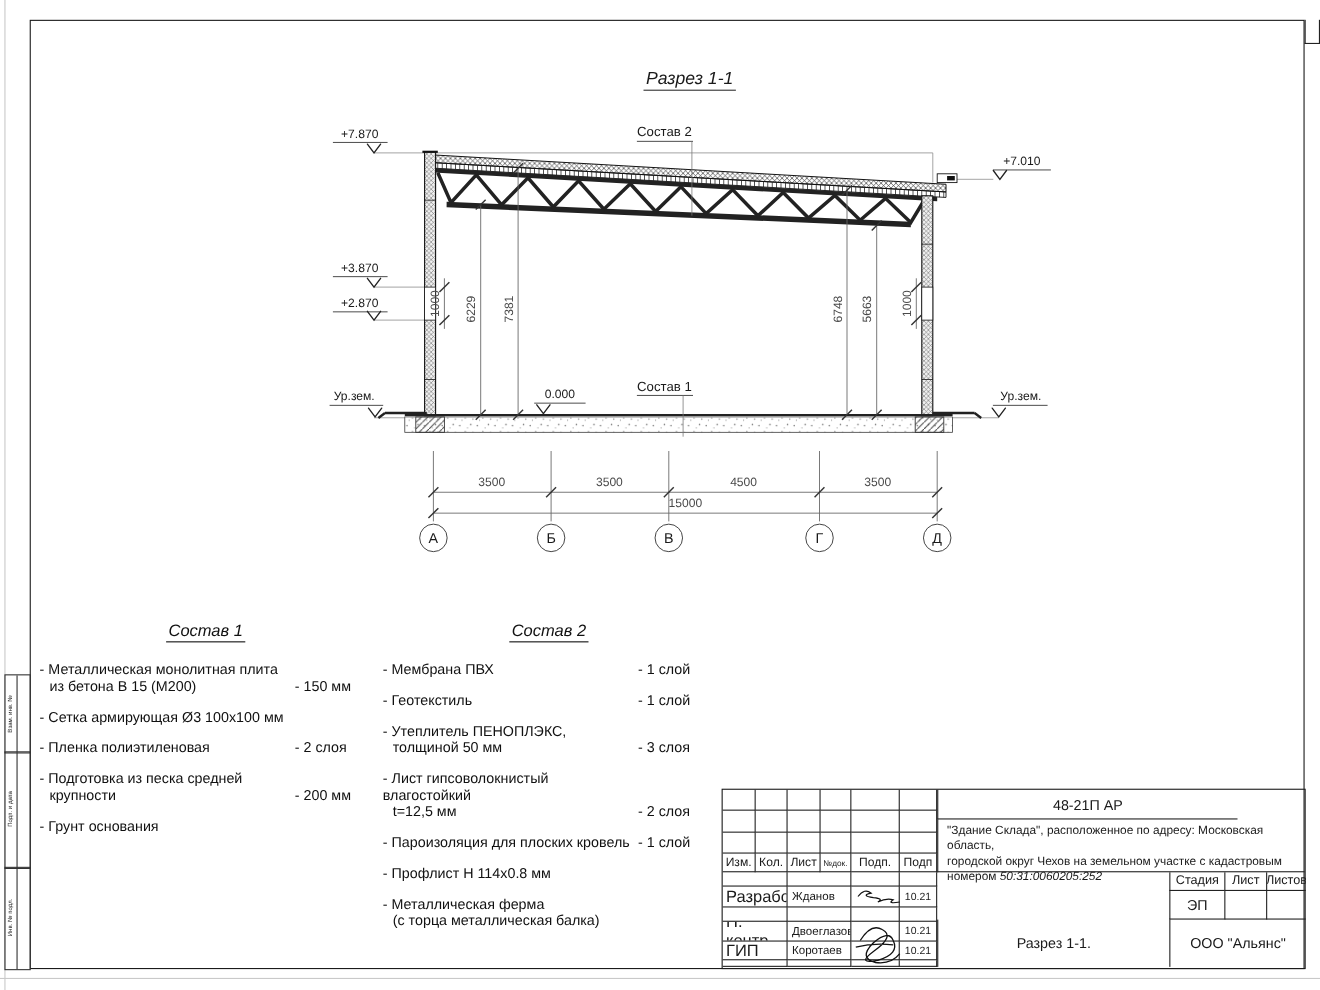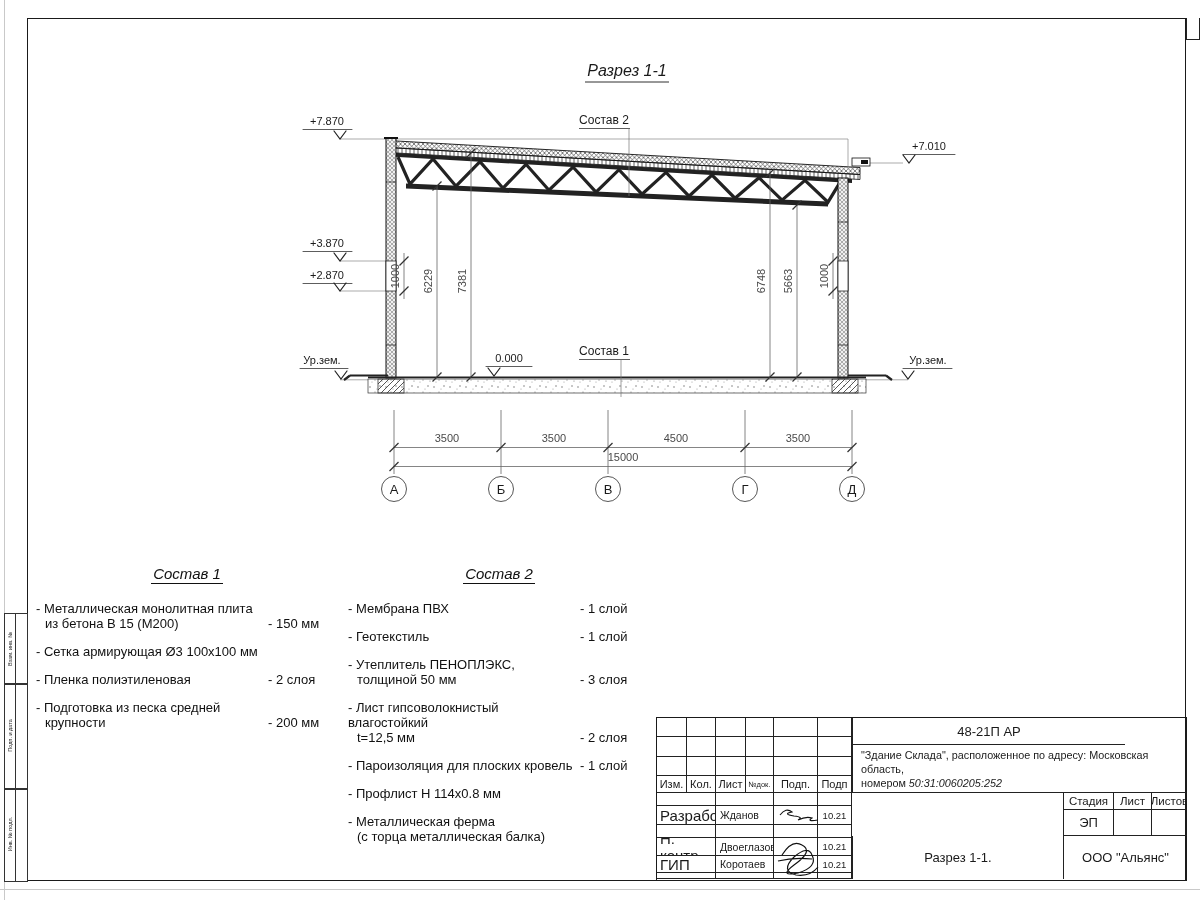--- a/index.html
+++ b/index.html
@@ -302,20 +302,26 @@
         </div>
       <div class="val">-  2 слоя</div>
     </div>
     <div class="item">
       <div class="txt">
           <div>- Подготовка из песка средней</div>
           <div class="l2">крупности</div>
         </div>
       <div class="val">- 200 мм</div>
     </div>
+    <div class="item">
+      <div class="txt">
+          <div>- Грунт основания</div>
+        </div>
+      <div class="val"></div>
+    </div>
   </div>
 
   <div class="abs slist" style="left:348px;top:566px;width:302px;">
     <div class="hdr"><span>Состав 2</span></div>
     <div class="item">
       <div class="txt">
           <div>- Мембрана ПВХ</div>
         </div>
       <div class="val">- 1 слой</div>
     </div>
@@ -424,20 +430,21 @@
     <svg class="abs" style="left:115px;top:85px;pointer-events:none;" width="55" height="76" viewBox="0 0 55 76">
       <path d="M8,12 q6,-8 12,-3 q-10,2 2,4 q10,1 4,4 q8,-4 14,-2 q-6,4 6,2" fill="none" stroke="#111" stroke-width="1.1"></path>
       <path d="M10,52 q10,-16 20,-10 q12,6 -8,20 q-16,12 4,8 q20,-6 14,-18 q-4,-10 -18,2 q-14,14 2,18 q14,2 22,-8 M6,58 q16,-4 34,-2" fill="none" stroke="#111" stroke-width="1.2"></path>
     </svg>
 
     <div class="cell" style="left:195px;top:0;width:273px;height:27px;font-size:13px;">
       <span>48-21П АР</span>
     </div>
     <div class="cell" id="addr" style="left:195px;top:27px;width:334px;height:48px;">
       <div>"Здание Склада", расположенное по адресу: Московская область,</div>
+      <div>городской округ Чехов на земельном участке с кадастровым</div>
       <div><span>номером </span><i>50:31:0060205:252</i></div>
     </div>
     <div class="abs stageGrid" style="left:406px;top:75px;width:140px;height:43px;">
       <div>Стадия</div>
       <div>Лист</div>
       <div>Листов</div>
       <div style="font-size:13px;">ЭП</div>
       <div></div>
       <div></div>
     </div>

